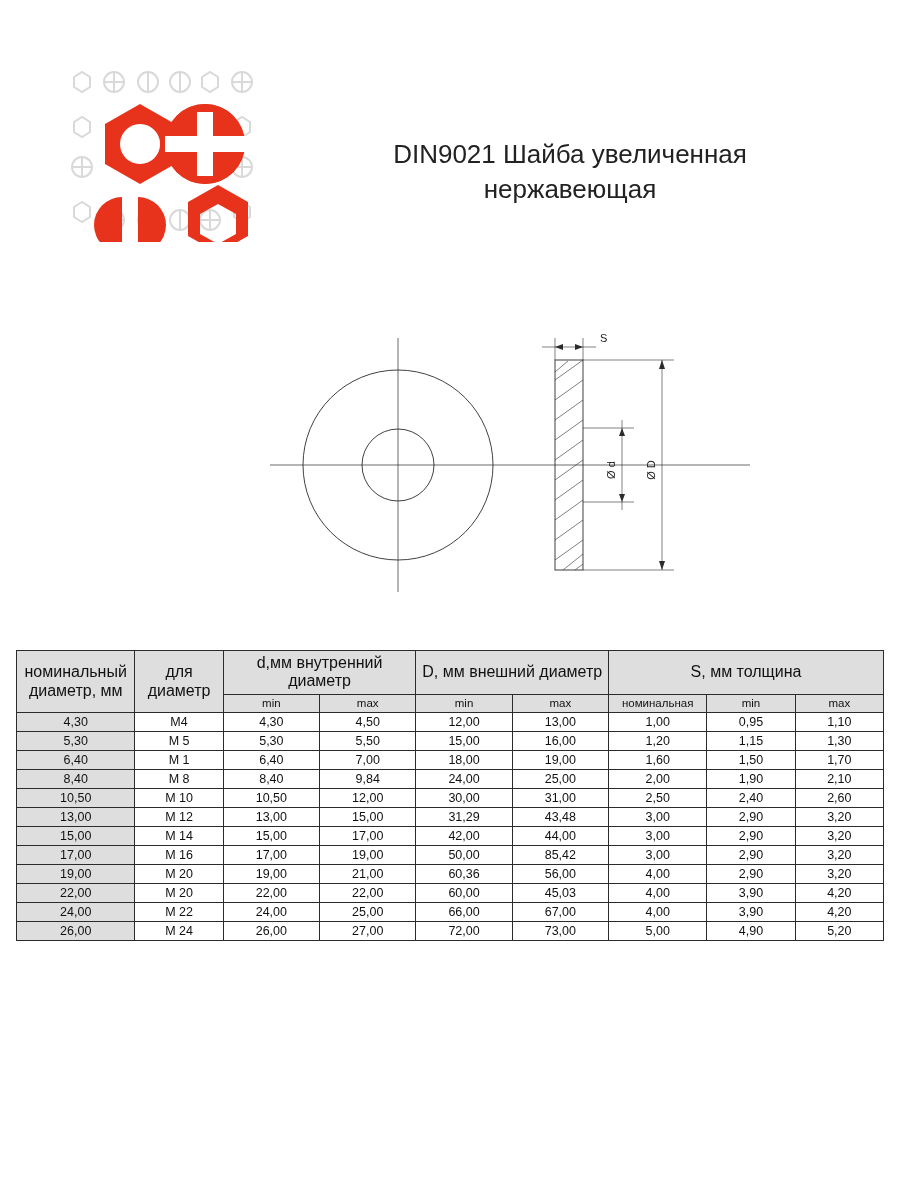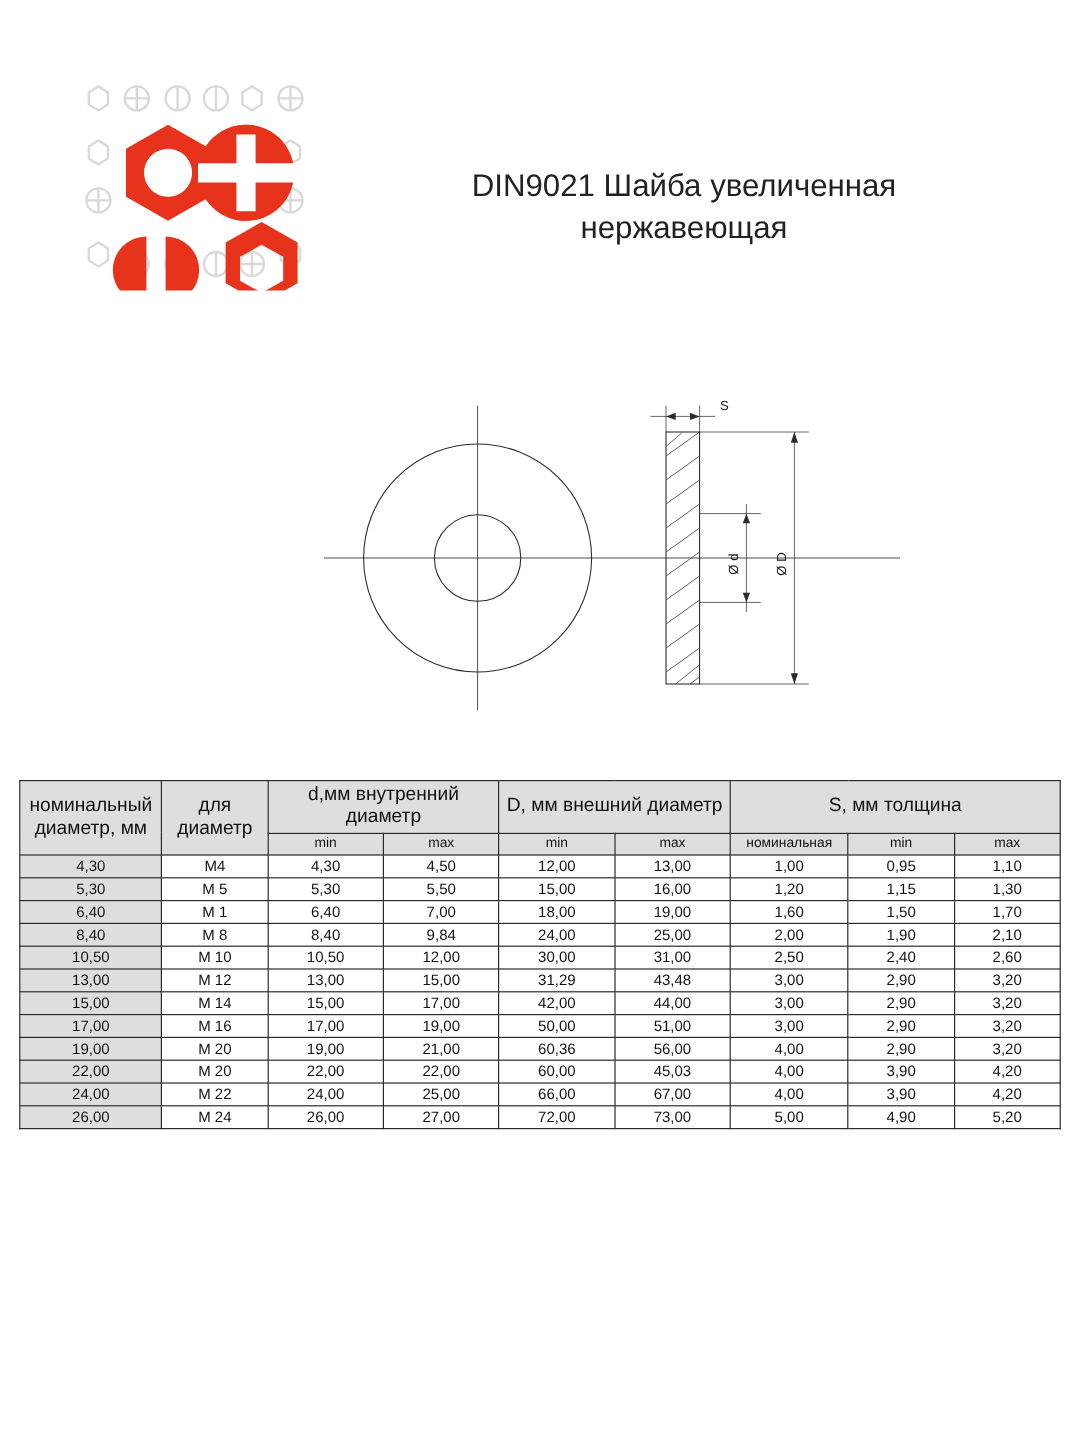--- a/index.html
+++ b/index.html
@@ -327,21 +327,21 @@
             <td>3,00</td>
             <td>2,90</td>
             <td>3,20</td>
           </tr>
           <tr>
             <td>17,00</td>
             <td>M 16</td>
             <td>17,00</td>
             <td>19,00</td>
             <td>50,00</td>
-            <td>51,00</td>
+            <td>85,42</td>
             <td>3,00</td>
             <td>2,90</td>
             <td>3,20</td>
           </tr>
           <tr>
             <td>19,00</td>
             <td>M 20</td>
             <td>19,00</td>
             <td>21,00</td>
             <td>60,36</td>

